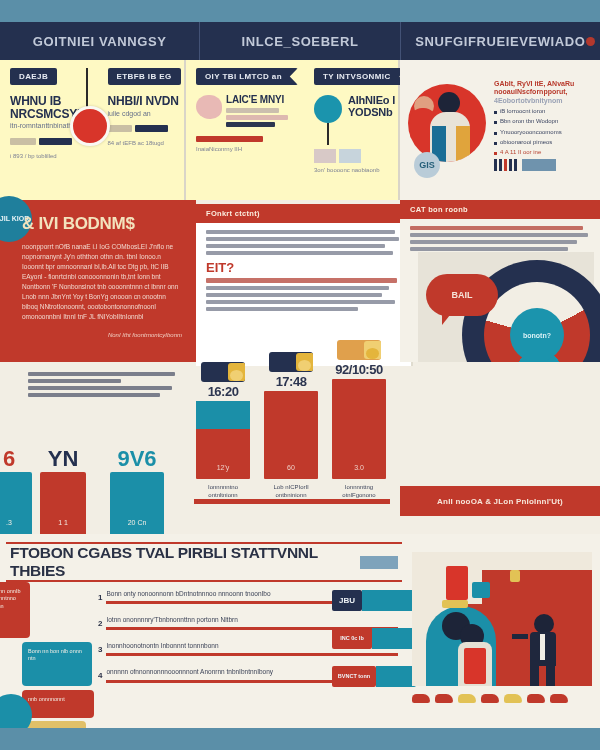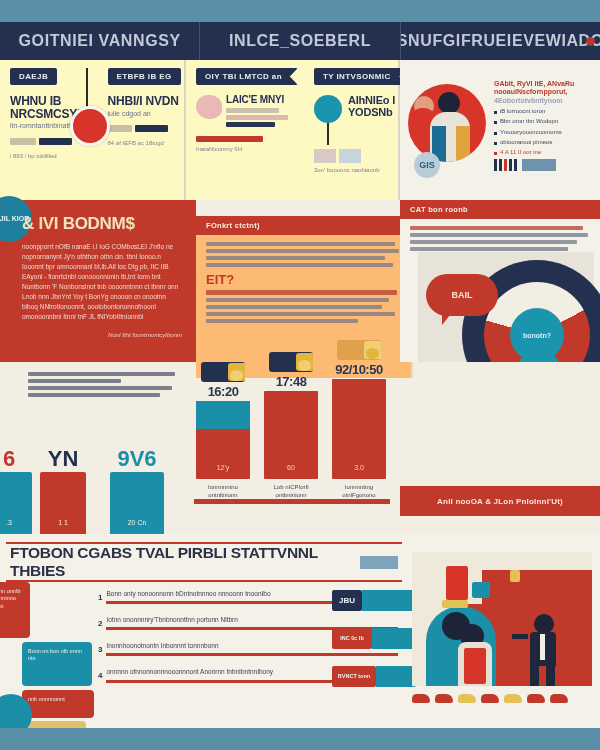--- a/index.html
+++ b/index.html
@@ -14,21 +14,21 @@
     background:#f2eee4;
     overflow:hidden;
   }
   
   .navbar{
     position:absolute;left:0;top:0;width:600px;height:38px;
     background:#24304f;display:flex;align-items:center;
   }
   .nav-cell{
     flex:1;height:38px;display:flex;align-items:center;justify-content:center;
-    color:#cfd6e4;font-size:16px;letter-spacing:.6px;font-weight:bold;
+    color:#cfd6e4;font-size:13px;letter-spacing:.6px;font-weight:bold;
     text-transform:uppercase;
     border-right:1px solid #46557a;
     opacity:.92;
     overflow:hidden;white-space:nowrap;
   }
   .nav-cell:last-child{border-right:none;align-items:center;}
   .nav-dot{
     position:absolute;right:5px;top:15px;width:9px;height:9px;border-radius:50%;
     background:#c0392b;
   }
@@ -98,21 +98,21 @@
   }
   .redpanel p{margin:0;font-size:6.5px;line-height:1.55;color:#f2d9cf;filter:blur(.35px);}
   .redpanel .sig{margin-top:9px;font-size:6px;color:#f0cdc0;font-style:italic;text-align:right;filter:blur(.3px);}
   .bluebadge{
     position:absolute;left:-14px;top:-4px;width:46px;height:46px;border-radius:50%;
     background:#1f7f9c;color:#e7f3f6;font-size:7px;font-weight:bold;
     display:flex;align-items:center;justify-content:center;text-align:center;line-height:1.1;
     filter:blur(.2px);
   }
   .midcenter{
-    position:absolute;left:196px;top:16px;width:217px;height:162px;background:#fdba74;
+    position:absolute;left:196px;top:4px;width:217px;height:162px;background:#ffffff;
     border-right:2px solid #e0dccf;box-sizing:border-box;padding:0;
   }
   .sechead{
     background:#c0392b;color:#fbeedf;font-size:7.5px;font-weight:bold;
     padding:5px 10px;letter-spacing:.3px;filter:blur(.2px);
   }
   .para{padding:7px 10px 0 10px;}
   .para .ln{height:4px;background:#6f7487;border-radius:1px;margin-bottom:3px;opacity:.72;}
   .kicker{color:#c0392b;font-size:13px;font-weight:bold;padding:2px 10px 0;filter:blur(.3px);}
   .midright{

